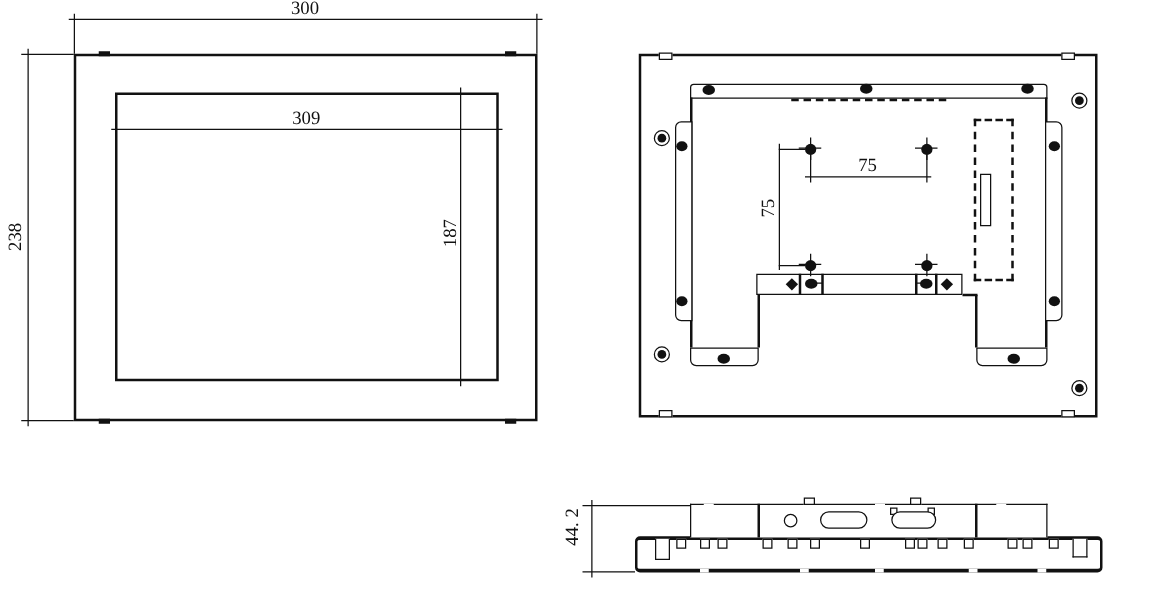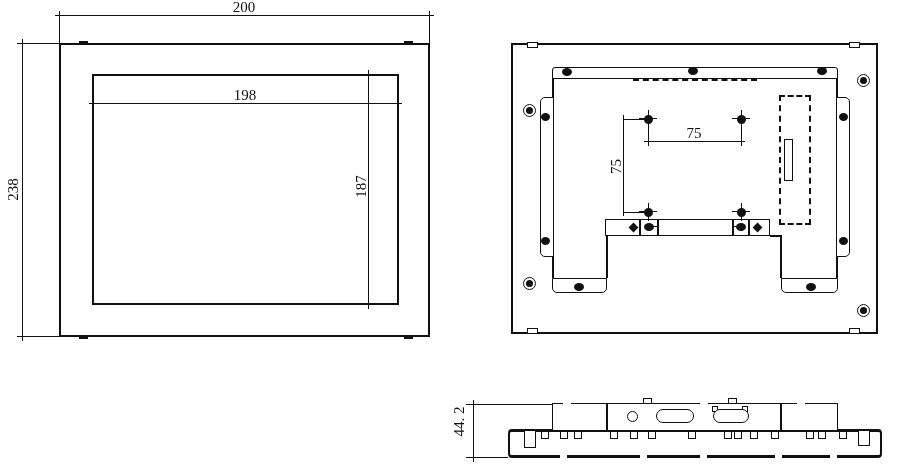--- a/index.html
+++ b/index.html
@@ -27,29 +27,29 @@
     <div class="bx" style="left:92px;top:74px;width:307px;height:231px;"></div>
 
     <div class="mark" style="left:79px;top:41px;width:9px;height:4px;"></div>
     <div class="mark" style="left:404px;top:41px;width:9px;height:4px;"></div>
     <div class="mark" style="left:79px;top:335px;width:9px;height:4px;"></div>
     <div class="mark" style="left:404px;top:335px;width:9px;height:4px;"></div>
 
     <div class="ln" style="left:55px;top:15px;width:379px;height:1px;"></div>
     <div class="ln" style="left:59px;top:11px;width:1px;height:32px;"></div>
     <div class="ln" style="left:429px;top:11px;width:1px;height:32px;"></div>
-    <div class="lab" style="left:219px;top:0px;width:50px;">200</div>
+    <div class="lab" style="left:219px;top:0px;width:50px;">300</div>
 
     <div class="ln" style="left:22px;top:39px;width:1px;height:302px;"></div>
     <div class="ln" style="left:17px;top:43px;width:42px;height:1px;"></div>
     <div class="ln" style="left:17px;top:336px;width:42px;height:1px;"></div>
     <div class="lab rot" style="left:-7px;top:182px;width:40px;">238</div>
 
     <div class="ln" style="left:89px;top:103px;width:313px;height:1px;"></div>
-    <div class="lab" style="left:220px;top:88px;width:50px;">198</div>
+    <div class="lab" style="left:220px;top:88px;width:50px;">309</div>
 
     <div class="ln" style="left:368px;top:70px;width:1px;height:239px;"></div>
     <div class="lab rot" style="left:341px;top:179px;width:40px;">187</div>
   </div>
 
   <div>
     <div class="bx" style="left:511px;top:43px;width:367px;height:291px;"></div>
 
     <div class="bx1" style="left:527px;top:42px;width:11px;height:6px;"></div>
     <div class="bx1" style="left:849px;top:42px;width:11px;height:6px;"></div>

